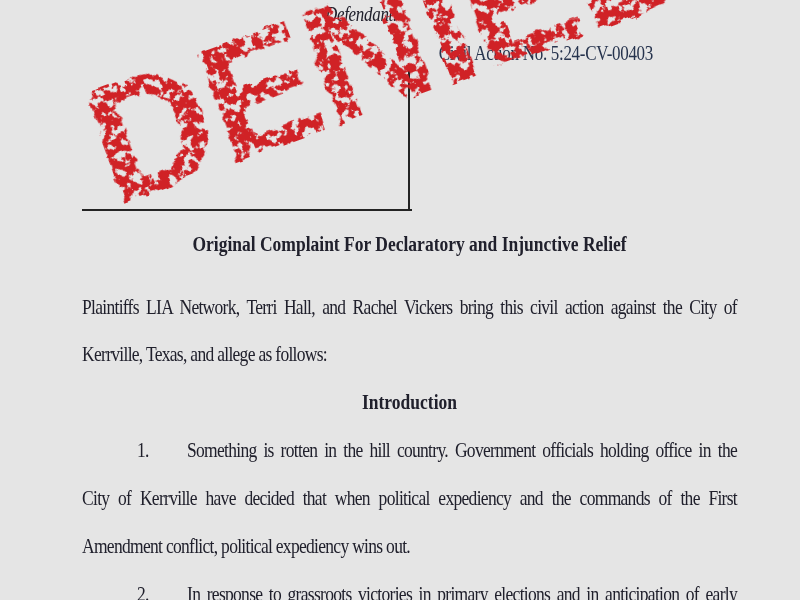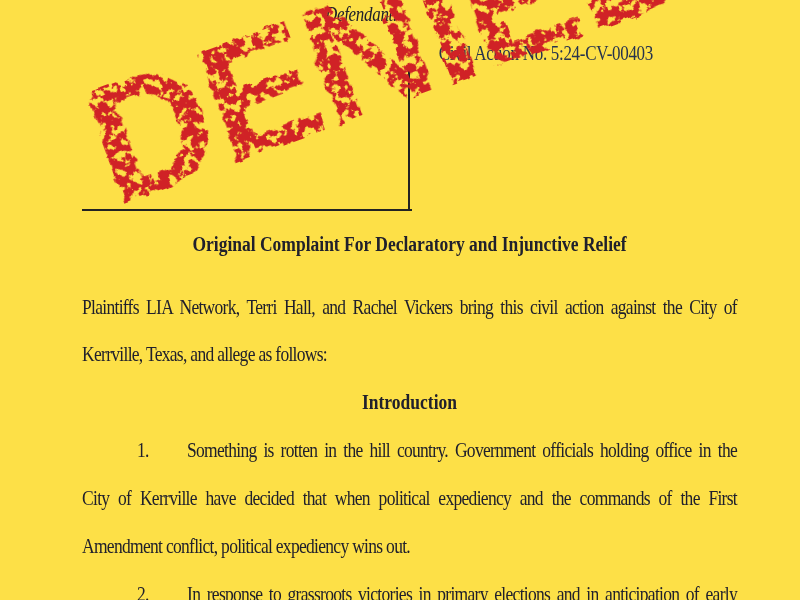--- a/index.html
+++ b/index.html
@@ -1,19 +1,19 @@
 <!DOCTYPE html>
 <html><head>
 <meta charset="utf-8">
 <style>
   html,body{margin:0;padding:0;}
   .page{
     position:relative;
     width:800px;height:600px;
-    background:#fde047;
+    background:#e5e5e5;
     overflow:hidden;
     font-family:"Liberation Serif","DejaVu Serif",serif;
   }
   
   .t{
     position:absolute;
     color:#20202c;
     font-size:17.5px;
     letter-spacing:-0.7px;
     white-space:nowrap;

